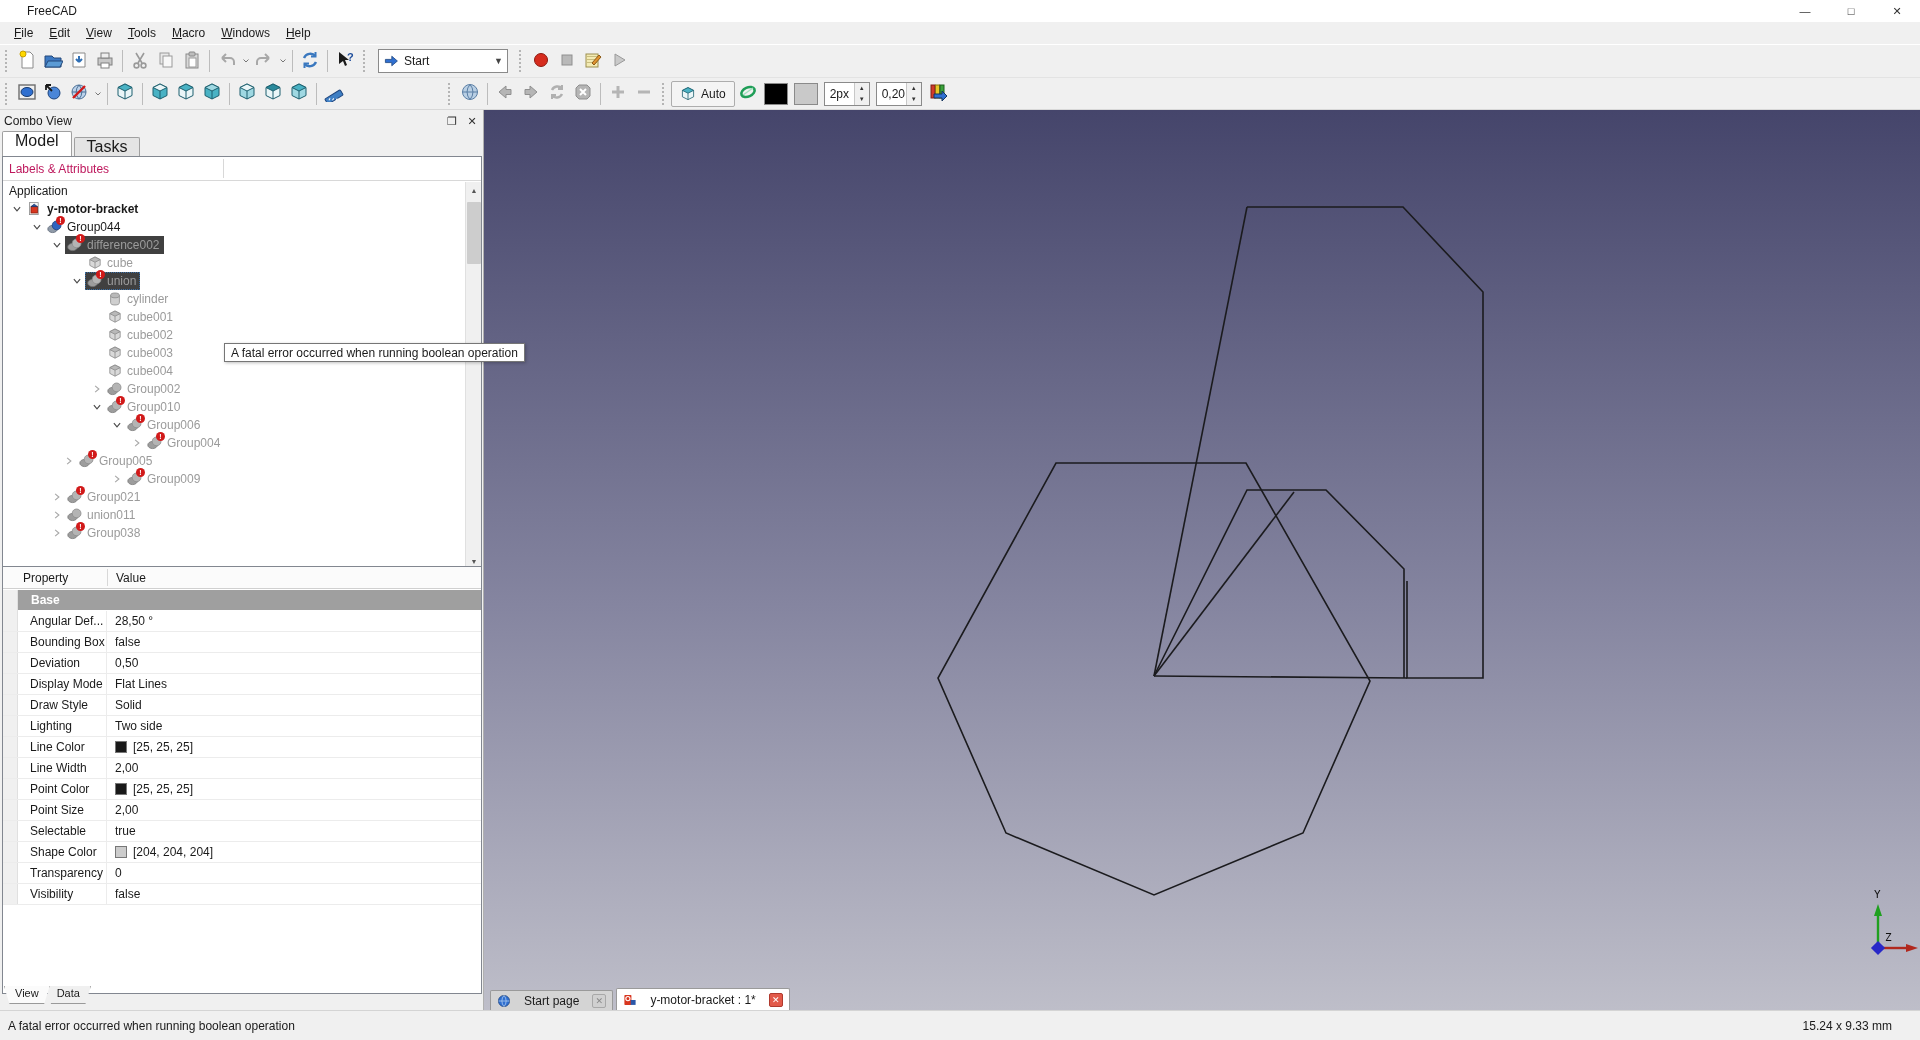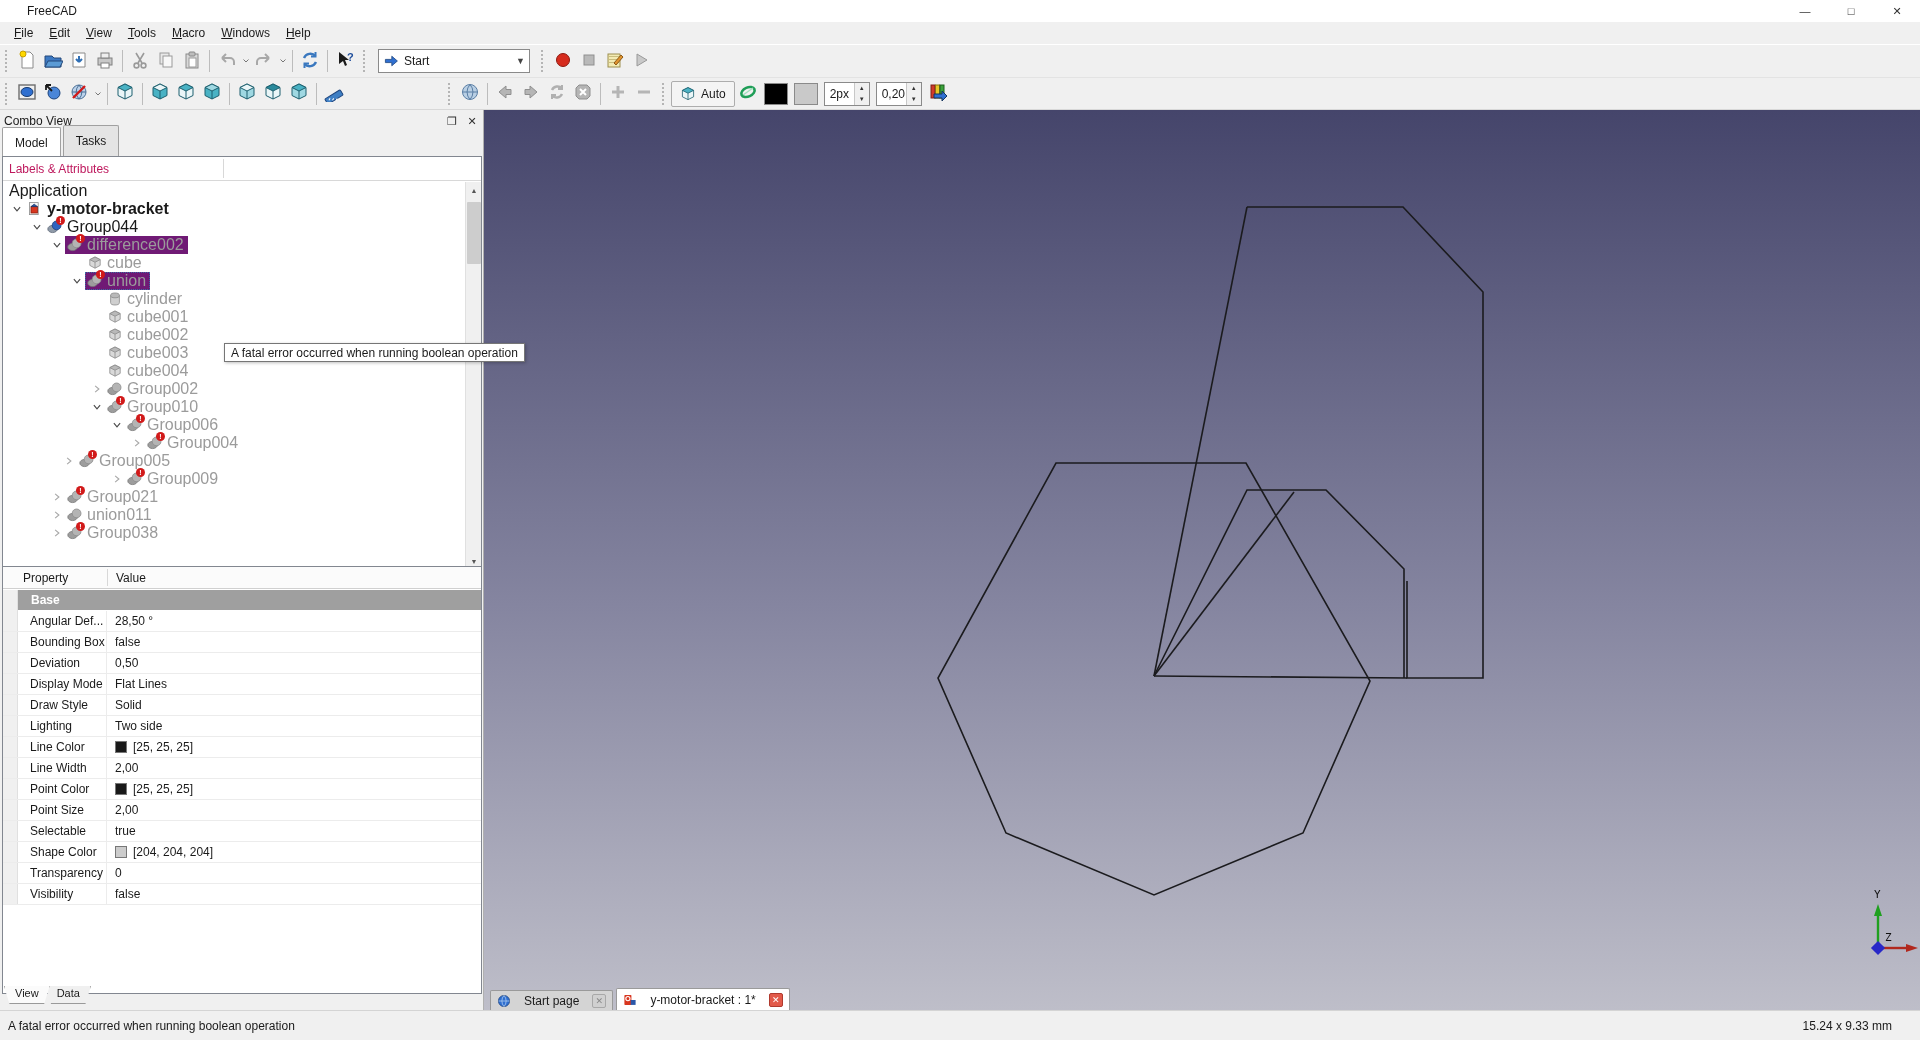--- a/index.html
+++ b/index.html
@@ -23,55 +23,55 @@
   #toolbar-row1 { top:44px; height:33px; border-top:1px solid #ffffff; }
   #toolbar-row2 { top:77px; height:33px; border-top:1px solid #e3e3e3; border-bottom:1px solid #d8d8d8; }
   .tb-grip { width:5px; height:22px; border-left:2px dotted #b5b5b5; margin:0 4px 0 5px; }
   .tb-sep { width:1px; height:22px; background:#bcbcbc; margin:0 4px; }
   .tb-btn { width:26px; height:26px; display:flex; align-items:center; justify-content:center; border:1px solid transparent; border-radius:2px; }
   .tb-btn svg { width:20px; height:20px; }
   .tb-caret { width:11px; height:26px; display:flex; align-items:center; justify-content:center; }
   .combo { height:24px; background:#ffffff; border:1px solid #8a8a8a; display:flex; align-items:center; padding:0 4px; }
   .combo .c-icon { width:16px; height:16px; margin-right:5px; }
   .combo .c-caret { margin-left:auto; padding-left:8px; color:#444; font-size:9px; }
-  #workbench-combo { width:152px; margin:0 6px; }
+  #workbench-combo { width:130px; margin:0 6px; }
   .auto-btn { height:26px; border:1px solid #adadad; background:#f4f4f4; display:flex; align-items:center; padding:0 8px; border-radius:2px; }
   .auto-btn .c-icon { width:16px; height:16px; margin-right:5px; }
   .swatch-btn { width:24px; height:22px; border:1px solid #8a8a8a; margin:0 3px; }
   .spinner { width:46px; height:24px; background:#fff; border:1px solid #8a8a8a; display:flex; margin:0 3px; }
   .spinner .sp-val { flex:1; display:flex; align-items:center; padding-left:5px; }
   .spinner .sp-arrows { width:15px; display:flex; flex-direction:column; border-left:1px solid #c8c8c8; }
   .spinner .sp-up,.spinner .sp-dn { flex:1; display:flex; align-items:center; justify-content:center; font-size:6px; color:#333; background:#f0f0f0; }
 
   
   #main { position:absolute; left:0; top:110px; width:1920px; height:900px; }
 
   
   #combo-view { position:absolute; left:0; top:0; width:484px; height:900px; background:#f0f0f0; border-right:1px solid #b0b0b0; }
   .panel-titlebar { position:absolute; left:0; top:0; width:100%; height:22px; display:flex; align-items:center; padding:0 4px; }
   .panel-title-icons { margin-left:auto; display:flex; gap:6px; }
   .panel-title-icons span { width:14px; height:14px; display:flex; align-items:center; justify-content:center; color:#333; font-size:11px; }
   .panel-tabs { position:absolute; left:2px; top:22px; height:24px; display:flex; align-items:flex-end; }
-  .panel-tab { padding:8px 12px; border:1px solid #a0a0a0; border-bottom:none; background:#e4e4e4; margin-right:2px; font-size:12px; border-radius:2px 2px 0 0; }
+  .panel-tab { padding:0 12px; border:1px solid #a0a0a0; border-bottom:none; background:#e4e4e4; margin-right:2px; font-size:16px; border-radius:2px 2px 0 0; }
   .panel-tab.active { background:#ffffff; position:relative; z-index:2; padding-bottom:6px; }
 
   
   #tree-box { position:absolute; left:2px; top:46px; width:480px; height:414px; background:#ffffff; border:1px solid #828790; overflow:hidden; }
   #tree-header { position:relative; height:24px; border-bottom:1px solid #d8d8d8; display:flex; align-items:center; padding-left:6px; color:#be185d; }
   #tree-header .col-divider { position:absolute; left:220px; top:2px; bottom:2px; width:1px; background:#d8d8d8; }
   #tree-rows { position:absolute; left:0; top:25px; right:17px; bottom:0; }
   .tree-row { height:18px; display:flex; align-items:center; white-space:nowrap; }
   .chev { width:16px; height:16px; display:flex; align-items:center; justify-content:center; flex:none; }
   .ti-wrap { display:flex; align-items:center; height:18px; padding:0 3px 0 1px; border:1px solid transparent; }
-  .ti-wrap.hl { background:#701a75; }
+  .ti-wrap.hl { background:#404040; }
   .ti-wrap.focus { border:1px dotted #3a6ea5; }
   .ti { width:16px; height:16px; position:relative; margin-right:4px; flex:none; }
   .ti svg { width:16px; height:16px; }
   .ti .err-badge { position:absolute; right:-2px; top:-3px; width:9px; height:9px; background:#d11a1a; border-radius:50%; color:#fff; font-size:7px; font-weight:bold; display:flex; align-items:center; justify-content:center; line-height:1; }
-  .tl { font-size:16px; }
+  .tl { font-size:12px; }
   .tl.dim { color:#9b9b9b; }
   .tl.bold { font-weight:bold; }
   
   .vscroll { position:absolute; right:0; top:25px; bottom:0; width:16px; background:#f0f0f0; border-left:1px solid #e0e0e0; }
   .vs-arrow { position:absolute; left:0; width:16px; height:16px; display:flex; align-items:center; justify-content:center; font-size:7px; color:#555; }
   .vs-up { top:0; } .vs-dn { bottom:0; }
   .vs-thumb { position:absolute; left:1px; width:14px; top:20px; height:62px; background:#cdcdcd; border-radius:1px; }
 
   
   #tree-tooltip { position:absolute; left:224px; top:233px; height:19px; background:#ffffff; border:1px solid #767676; display:flex; align-items:center; padding:0 6px; font-size:12px; z-index:50; box-shadow:1px 1px 3px rgba(0,0,0,.25); white-space:nowrap; }

